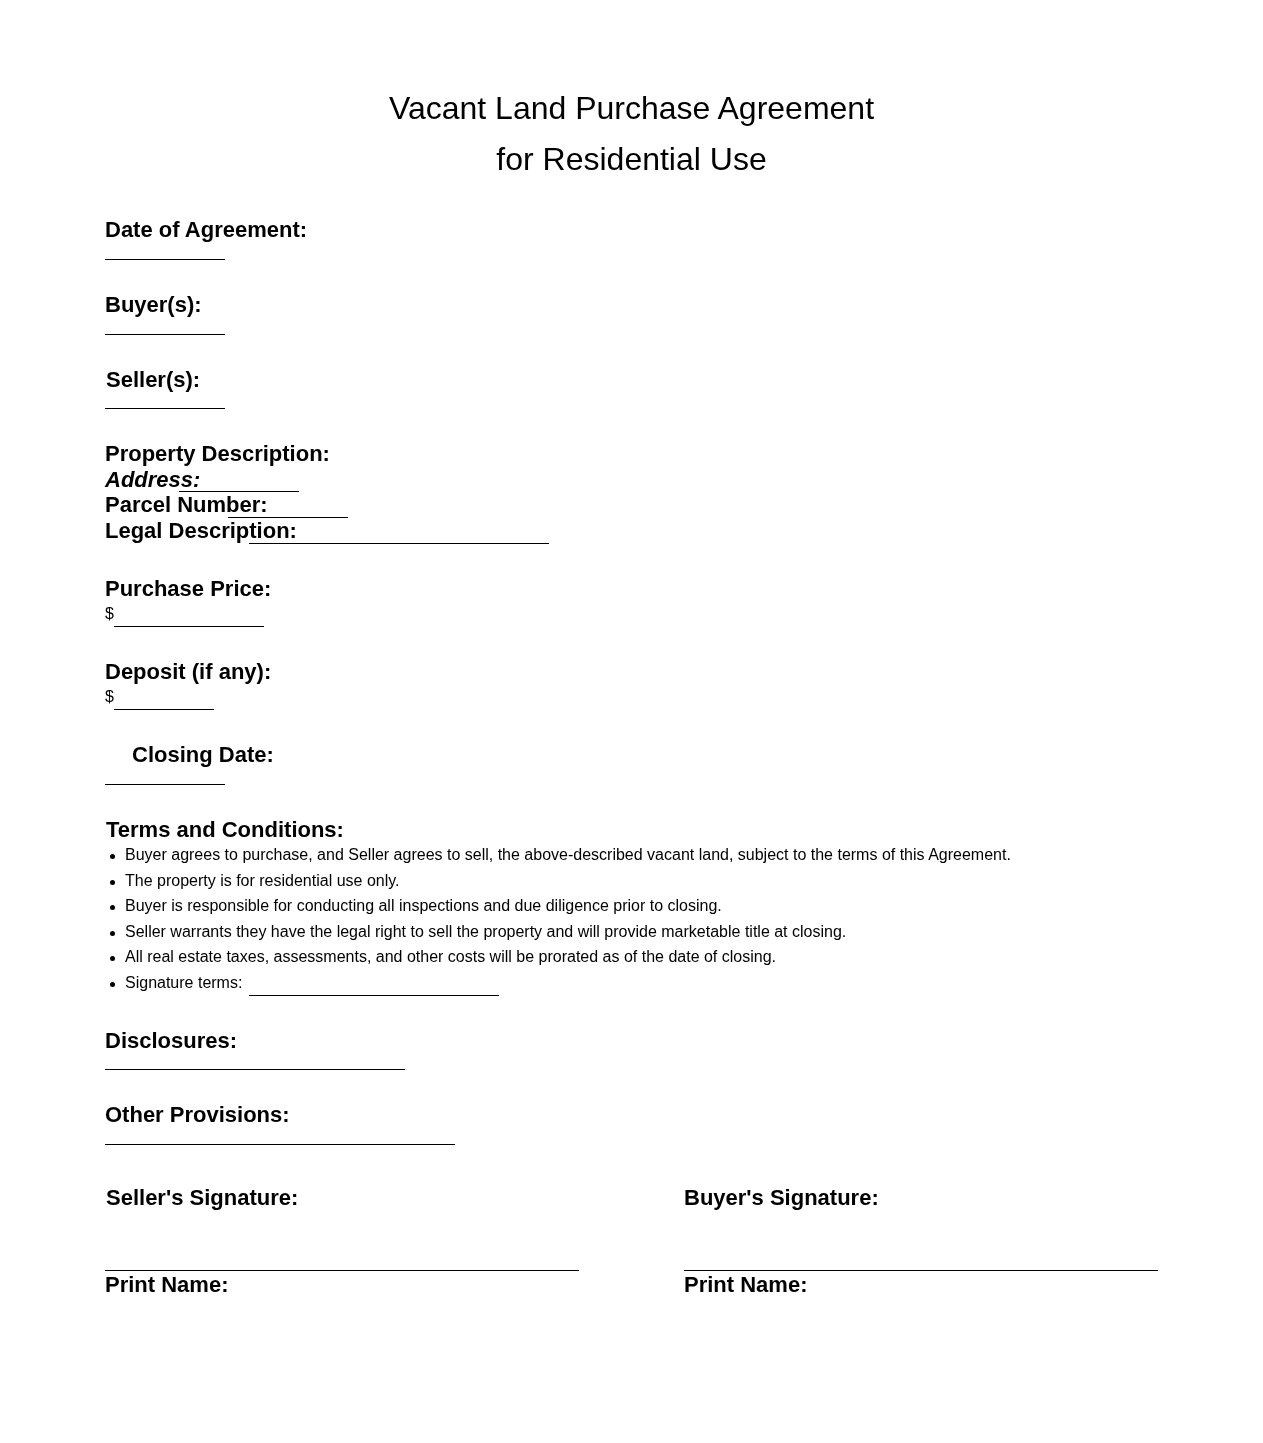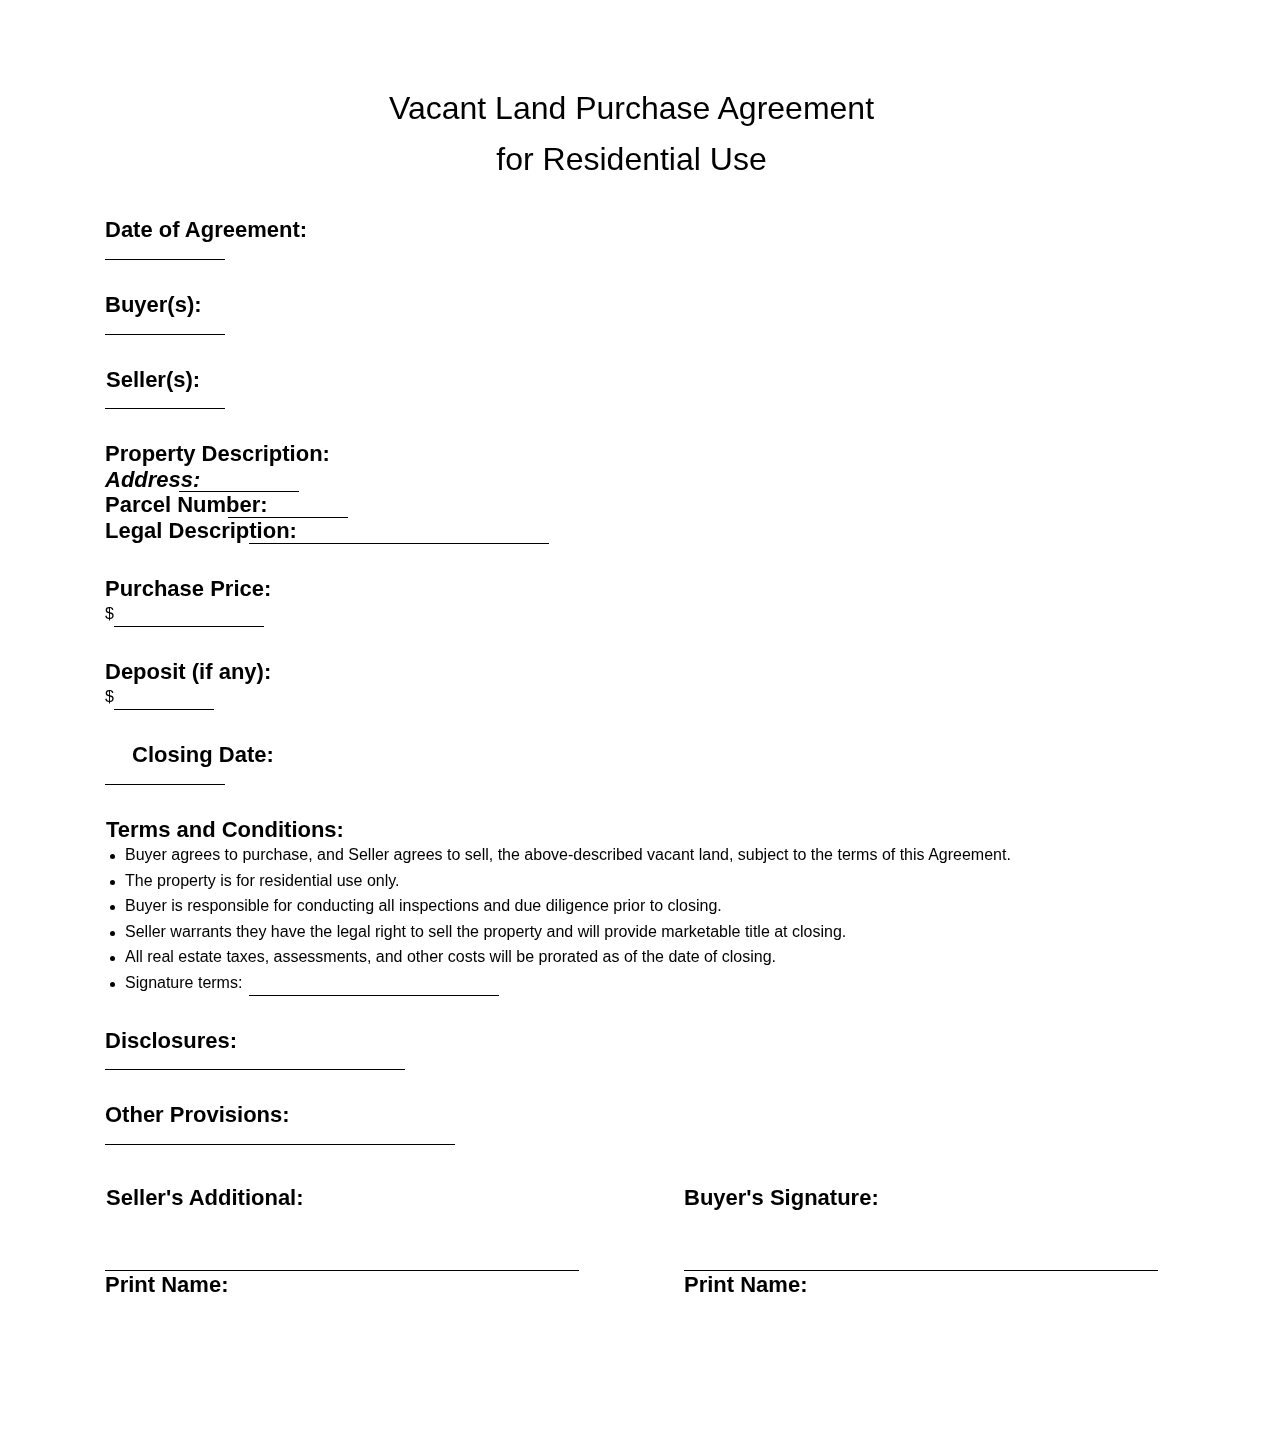--- a/index.html
+++ b/index.html
@@ -61,19 +61,19 @@
   <div class="abs txt" style="left:125px;top:973px;">Signature terms:</div>
   <div class="abs line" style="left:249px;top:995px;width:250px;"></div>
 </div>
 
 <div class="abs lbl" style="left:105px;top:1031px;">Disclosures:</div>
 <div class="abs line" style="left:105px;top:1069px;width:300px;"></div>
 
 <div class="abs lbl" style="left:105px;top:1105px;">Other Provisions:</div>
 <div class="abs line" style="left:105px;top:1144px;width:350px;"></div>
 
-<div class="abs lbl" style="left:106px;top:1188px;">Seller's Additional:</div>
+<div class="abs lbl" style="left:106px;top:1188px;">Seller's Signature:</div>
 <div class="abs line" style="left:105px;top:1270px;width:474px;"></div>
 <div class="abs lbl" style="left:105px;top:1275px;">Print Name:</div>
 
 <div class="abs lbl" style="left:684px;top:1188px;">Buyer's Signature:</div>
 <div class="abs line" style="left:684px;top:1270px;width:474px;"></div>
 <div class="abs lbl" style="left:684px;top:1275px;">Print Name:</div>
 
 </body></html>

